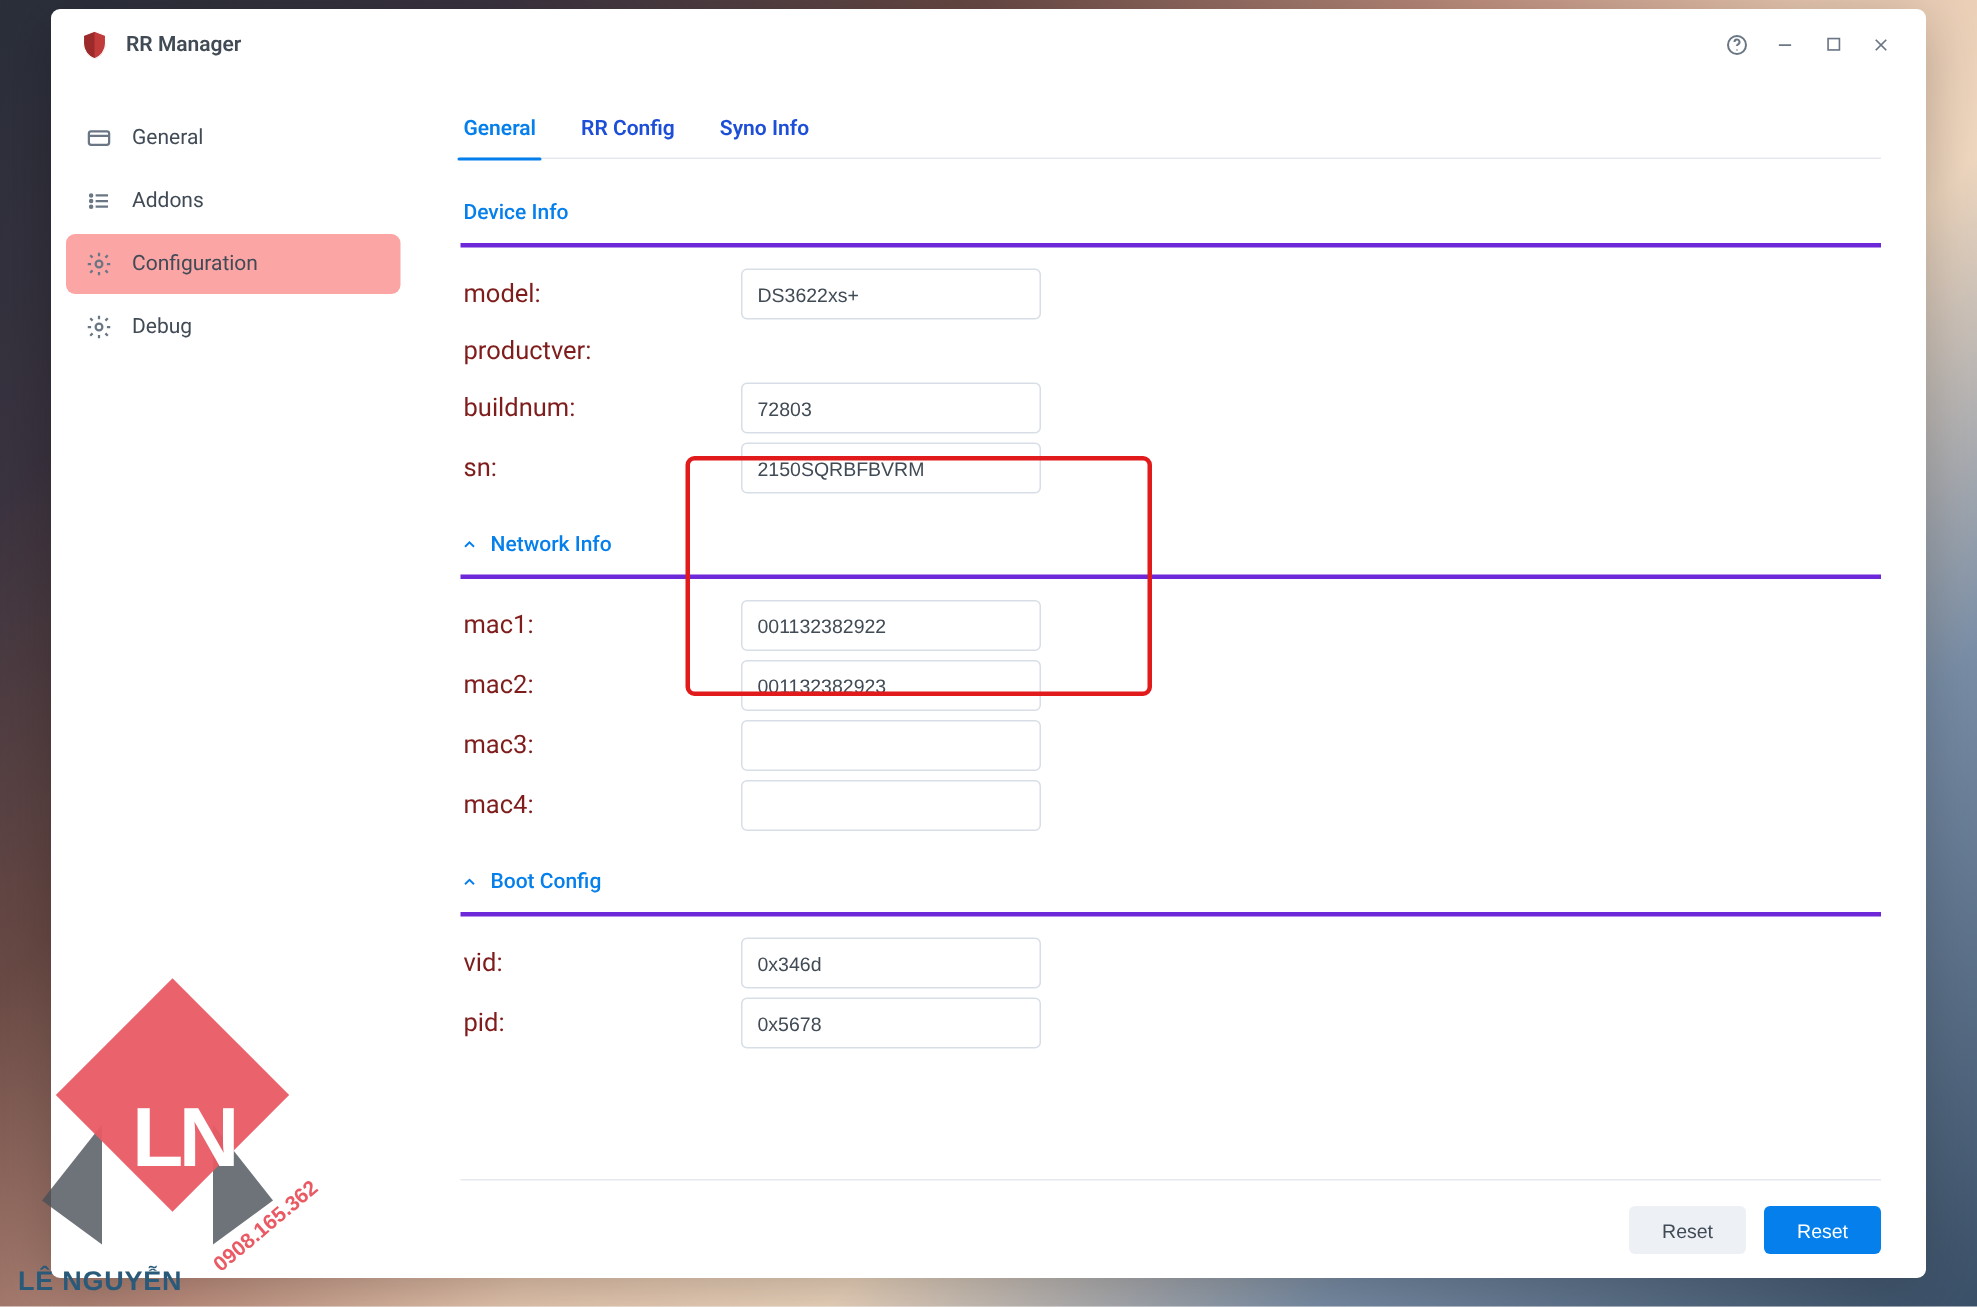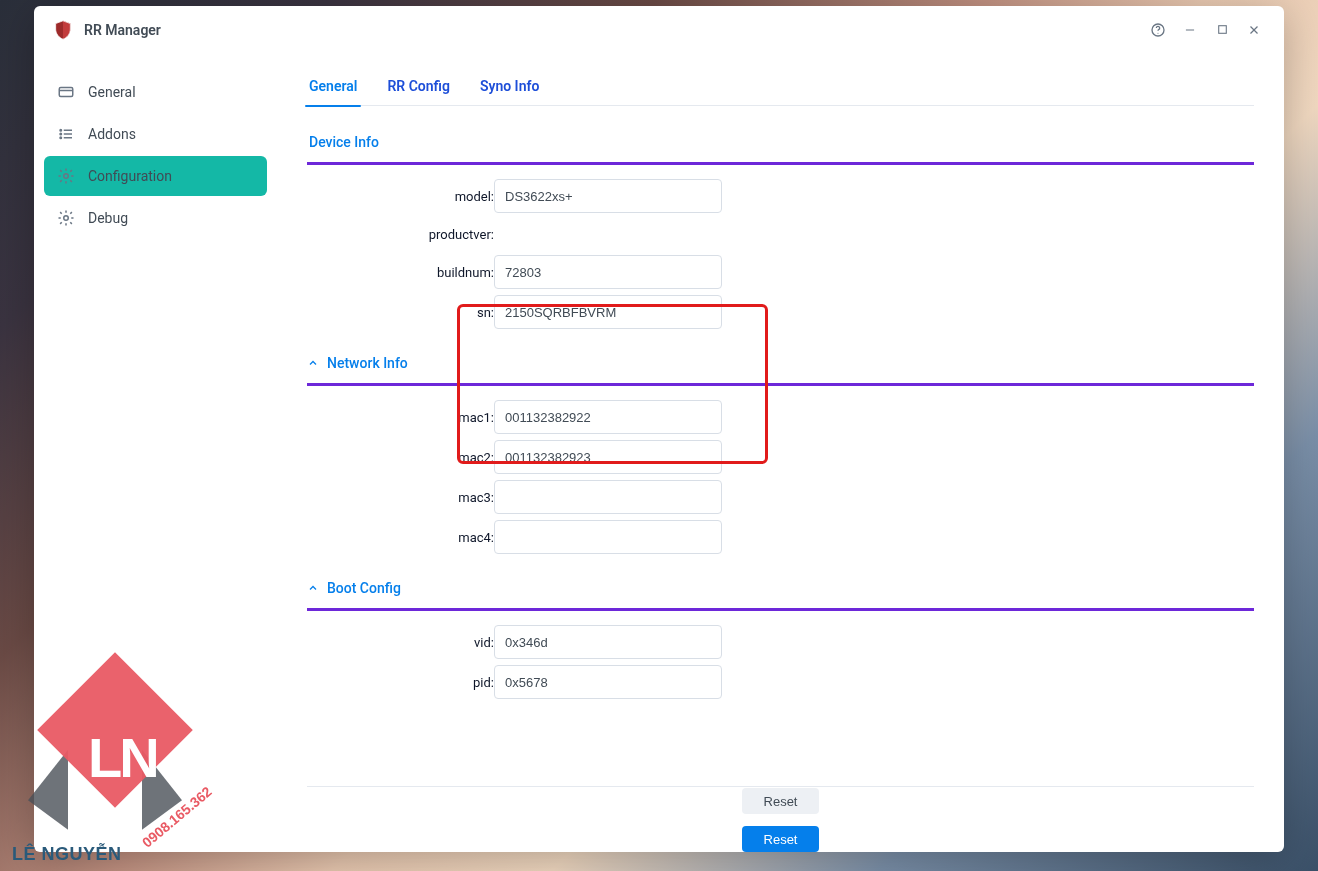--- a/index.html
+++ b/index.html
@@ -78,21 +78,21 @@
     display: flex;
     align-items: center;
     height: 40px;
     padding: 0 12px;
     border-radius: 6px;
     cursor: pointer;
     color: #414b55;
     font-size: 14px;
   }
   .side-item.active {
-    background: #14b8a6;
+    background: #fca5a5;
     color: #414b55;
   }
   .side-item .icon {
     width: 20px;
     height: 20px;
     margin-right: 12px;
     color: #6a7684;
     display: flex;
     align-items: center;
     justify-content: center;
@@ -165,27 +165,26 @@
     justify-content: center;
   }
   .form-row {
     display: flex;
     align-items: center;
     margin-bottom: 6px;
     min-height: 30px;
   }
   .form-label {
     width: 185px;
-    color: #0f172a;
-    font-size: 13px;
+    color: #7f1d1d;
+    font-size: 17px;
     padding-left: 2px;
-    text-align: right;
   }
   .form-input {
-    width: 228px;
+    width: 200px;
     height: 28px;
     border: 1px solid #d8dee6;
     border-radius: 4px;
     padding: 16px 10px;
     font-size: 13px;
     color: #414b55;
     background: #fff;
     box-sizing: border-box;
   }
   .checkbox-row {
@@ -202,21 +201,20 @@
     display: inline-block;
   }
   .footer {
     height: 64px;
     display: flex;
     align-items: center;
     justify-content: flex-end;
     padding: 0 30px;
     gap: 12px;
     border-top: 1px solid transparent;
-    flex-direction: column;
   }
   .btn {
     height: 32px;
     padding: 0 22px;
     border-radius: 4px;
     font-size: 13px;
     font-weight: 500;
     cursor: pointer;
     display: inline-flex;
     align-items: center;

